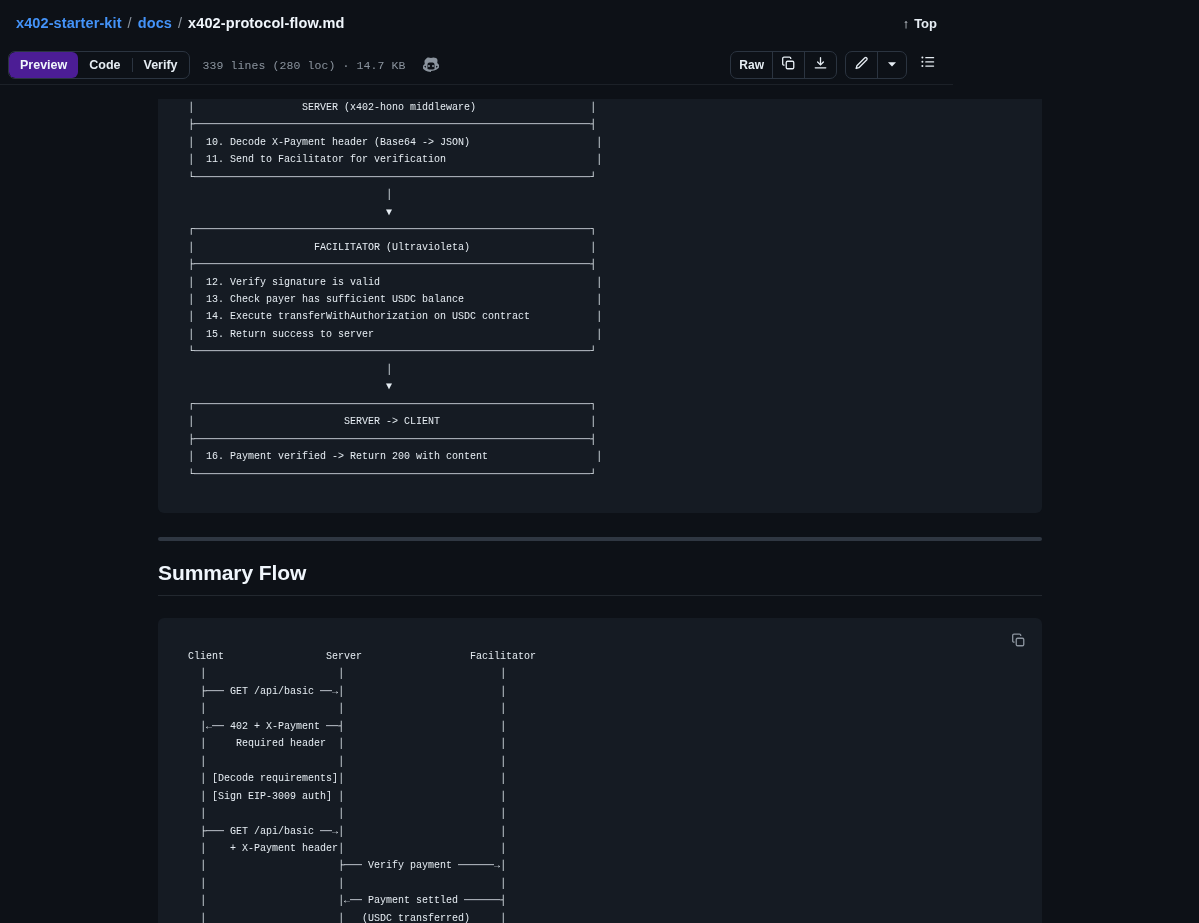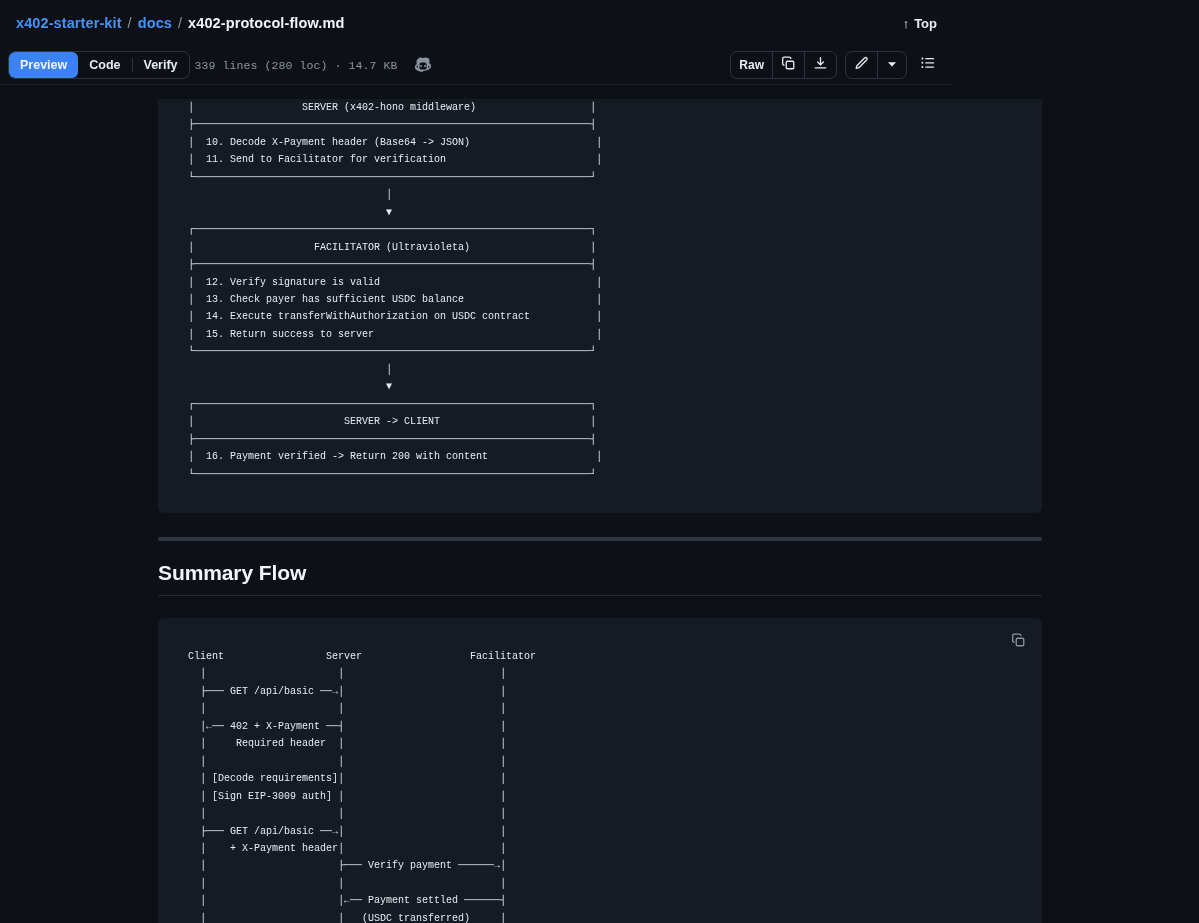--- a/index.html
+++ b/index.html
@@ -52,37 +52,37 @@
     display:flex; align-items:stretch;
     border:1px solid #2b3440; border-radius:7px;
     height:26px; overflow:hidden; background:#0d1117;
   }
   .seg-btn {
     display:flex; align-items:center; padding: 0 11px;
     font-size:12.5px; font-weight:600; color:#e6edf3;
     background:transparent; border:0; cursor:pointer; white-space:nowrap;
     font-family:"Liberation Sans", sans-serif;
   }
-  .seg-btn.active { background:#3b82f6; border-radius:6px; color:#f0f6fc; }
+  .seg-btn.active { background:#4c1d95; border-radius:6px; color:#f0f6fc; }
   .seg-div { width:1px; background:#2b3440; margin:6px 0; }
 
   .meta {
-    margin-left: 5px;
+    margin-left: 13px;
     font-family: "Liberation Mono", monospace;
     font-size: 11.5px;
     color: #8b949e;
     white-space: nowrap;
     letter-spacing: .1px;
   }
   .copilot-btn {
     margin-left: 14px; width:22px; height:22px;
     display:flex; align-items:center; justify-content:center;
     cursor:pointer; color:#8b949e;
   }
-  .tb-right { position:absolute; right:12px; top:50%; transform:translateY(-50%); display:flex; align-items:center; gap:8px; }
+  .tb-right { position:absolute; right:12px; top:50%; transform:translateY(-50%); display:flex; align-items:flex-start; gap:8px; }
   .grp {
     display:flex; align-items:stretch; height:26px;
     border:1px solid #2b3440; border-radius:7px; overflow:hidden; background:#0d1117;
   }
   .grp .gbtn {
     display:flex; align-items:center; justify-content:center;
     padding:0 8px; cursor:pointer; color:#e6edf3; background:transparent; border:0;
     font-size:12px; font-weight:700; font-family:"Liberation Sans", sans-serif;
   }
   .grp .gdiv { width:1px; background:#2b3440; }

